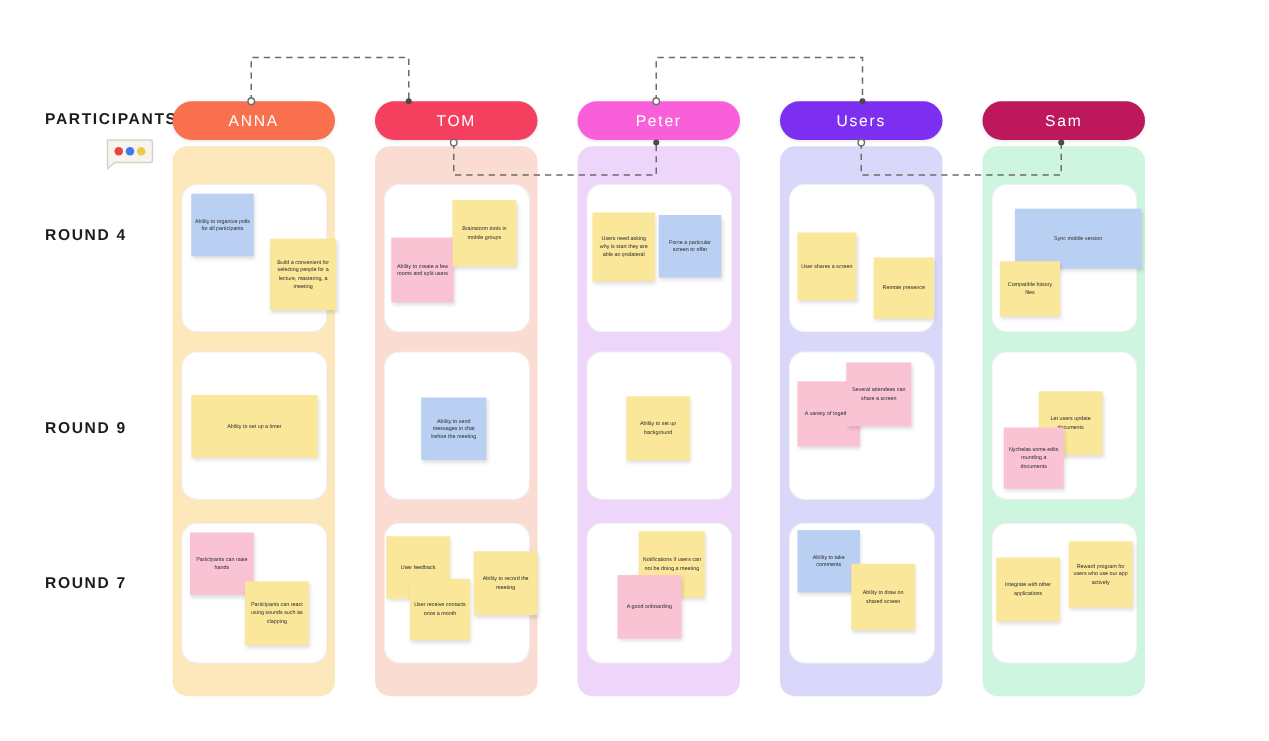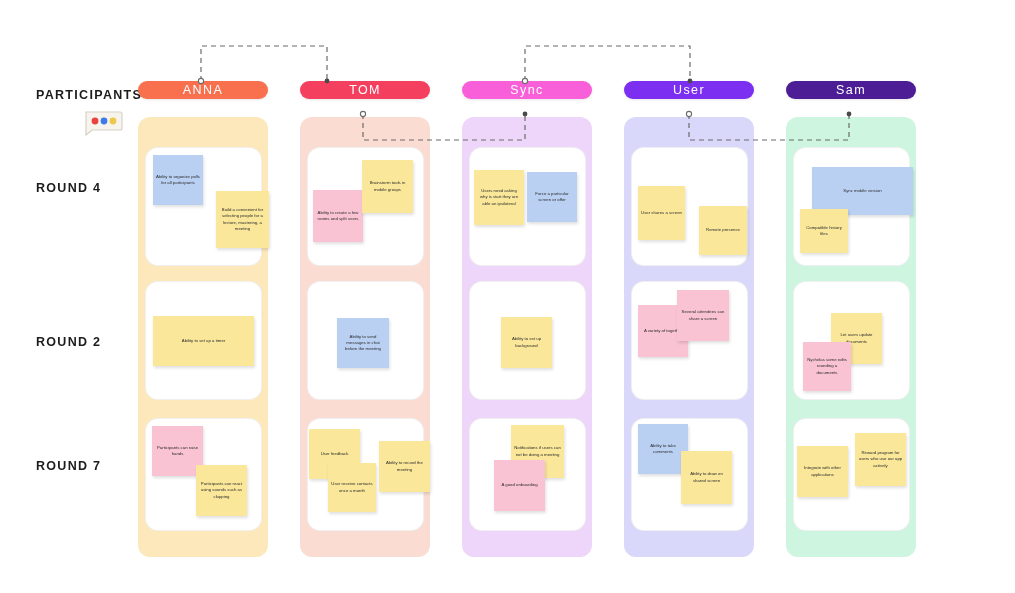--- a/index.html
+++ b/index.html
@@ -35,21 +35,21 @@
   .palette-icon {
     position: absolute;
     left: 84px; top: 110px;
     width: 40px; height: 26px;
   }
 
   
   .pill {
     position: absolute;
     top: 81px;
-    height: 18px;
+    height: 31px;
     border-radius: 16px;
     display: flex;
     align-items: center;
     justify-content: center;
     color: #ffffff;
     font-size: 12.5px;
     font-weight: 400;
     letter-spacing: 1.4px;
     box-shadow: 0 1px 3px rgba(0,0,0,0.10);
   }
@@ -104,21 +104,21 @@
   <div class="rail-label" id="participants-label">PARTICIPANTS</div>
 
   <svg class="palette-icon" viewBox="0 0 40 26">
     <path d="M2 2 h34 a2 2 0 0 1 2 2 v14 a2 2 0 0 1 -2 2 h-28 l-6 5 v-5 a2 2 0 0 1 0 -0 z" fill="#f7f4ee" stroke="#d8d2c6" stroke-width="1.2"></path>
     <circle cx="11" cy="11" r="3.4" fill="#e8433f"></circle>
     <circle cx="20" cy="11" r="3.4" fill="#3f7ae8"></circle>
     <circle cx="29" cy="11" r="3.4" fill="#ecc94b"></circle>
   </svg>
 
   <div class="rail-label" id="round1-label">ROUND 4</div>
-  <div class="rail-label" id="round2-label">ROUND 2</div>
+  <div class="rail-label" id="round2-label">ROUND 9</div>
   <div class="rail-label" id="round3-label">ROUND 7</div>
 
   <div id="columns-layer">
       <div class="column" style="left: 138px; width: 130px; background: rgb(253, 232, 187);"></div>
       <div class="column" style="left: 300px; width: 130px; background: rgb(251, 220, 211);"></div>
       <div class="column" style="left: 462px; width: 130px; background: rgb(238, 214, 250);"></div>
       <div class="column" style="left: 624px; width: 130px; background: rgb(217, 216, 250);"></div>
       <div class="column" style="left: 786px; width: 130px; background: rgb(205, 245, 224);"></div>
     </div>
   <div id="cards-layer">
@@ -225,26 +225,26 @@
       </div>
     </div>
   <div id="pills-layer">
       <div class="pill" style="left: 138px; width: 130px; background: rgb(249, 112, 79);">
         <span>ANNA</span>
       </div>
       <div class="pill" style="left: 300px; width: 130px; background: rgb(244, 63, 94);">
         <span>TOM</span>
       </div>
       <div class="pill" style="left: 462px; width: 130px; background: rgb(248, 95, 216);">
-        <span>Sync</span>
+        <span>Peter</span>
       </div>
       <div class="pill" style="left: 624px; width: 130px; background: rgb(124, 47, 240);">
-        <span>User</span>
-      </div>
-      <div class="pill" style="left: 786px; width: 130px; background: #4c1d95;">
+        <span>Users</span>
+      </div>
+      <div class="pill" style="left: 786px; width: 130px; background: #be185d;">
         <span>Sam</span>
       </div>
     </div>
 
   <svg id="connectors" viewBox="0 0 1015 593">
       <path d="M 201 81 L 201 46 L 327 46 L 327 81" fill="none" stroke="#6b6b6b" stroke-width="1.2" stroke-dasharray="5 4"></path>
       <circle cx="201" cy="81" r="2.6" fill="#ffffff" stroke="#6b6b6b" stroke-width="1.1"></circle>
       <circle cx="327" cy="81" r="2.4" fill="#4a4a4a"></circle>
       <path d="M 525 81 L 525 46 L 690 46 L 690 81" fill="none" stroke="#6b6b6b" stroke-width="1.2" stroke-dasharray="5 4"></path>
       <circle cx="525" cy="81" r="2.6" fill="#ffffff" stroke="#6b6b6b" stroke-width="1.1"></circle>

